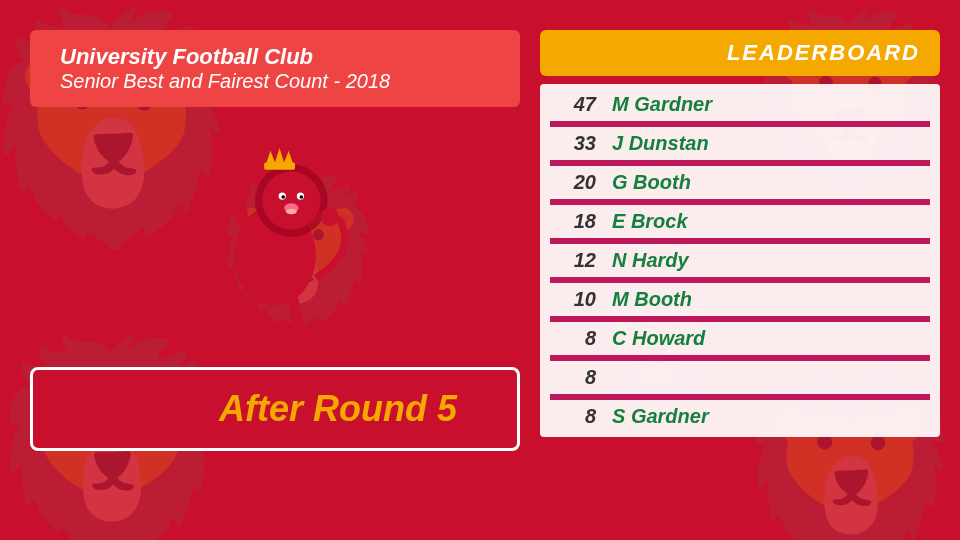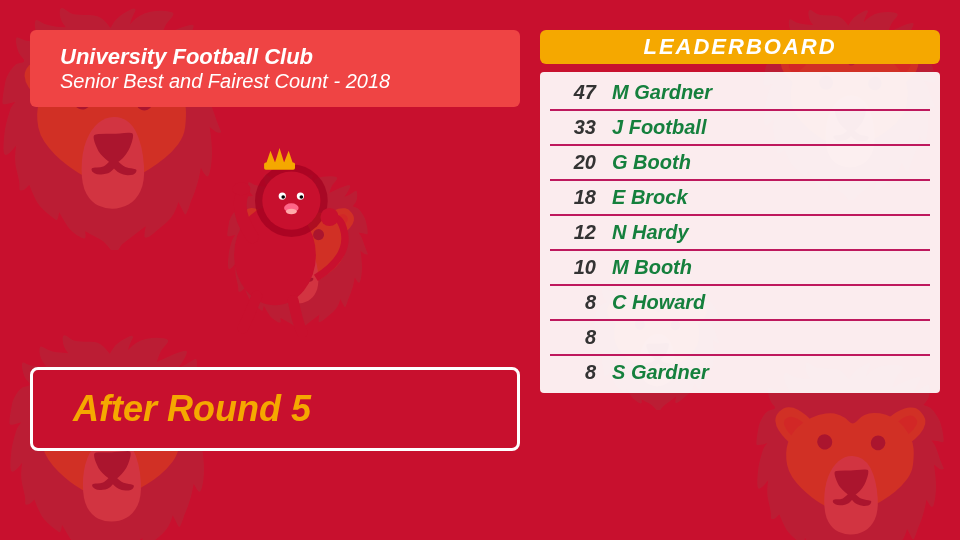--- a/index.html
+++ b/index.html
@@ -73,45 +73,45 @@
       align-items: center;
       width: 100%;
       flex: 1;
       padding: 10px 0;
     }
 
     .round-box {
       background-color: #c8102e;
       border: 3px solid #fff;
       border-radius: 8px;
-      padding: 18px 40px;
-      width: 100%;
-      text-align: left;
+      padding: 18px 60px;
+      width: 100%;
+      text-align: right;
     }
 
     .round-text {
       font-size: 36px;
       font-weight: bold;
       color: #f5a800;
       font-style: italic;
     }
 
     .right-panel {
       display: flex;
       flex-direction: column;
       flex: 1;
       gap: 0;
     }
 
     .leaderboard-header {
       background-color: #f5a800;
-      padding: 4px 20px;
+      padding: 10px 20px;
       border-radius: 6px;
       margin-bottom: 8px;
-      text-align: center;
+      text-align: right;
     }
 
     .leaderboard-title {
       font-size: 22px;
       font-weight: bold;
       color: #fff;
       letter-spacing: 2px;
       font-style: italic;
     }
 
@@ -120,21 +120,21 @@
       border-radius: 4px;
       overflow: hidden;
       padding: 4px 10px;
     }
 
     .leaderboard-row {
       display: flex;
       flex-direction: row;
       align-items: center;
       padding: 5px 10px;
-      border-bottom: 2px solid #be185d;
+      border-bottom: 6px solid #be185d;
     }
 
     .leaderboard-row:last-child {
       border-bottom: none;
     }
 
     .score {
       font-size: 20px;
       font-weight: bold;
       color: #333;
@@ -239,21 +239,21 @@
       <span class="leaderboard-title">LEADERBOARD</span>
     </div>
 
     <div class="leaderboard-table" id="leaderboard-rows">
     <div class="leaderboard-row">
           <span class="score">47</span>
           <span class="player-name">M Gardner</span>
         </div>
         <div class="leaderboard-row">
           <span class="score">33</span>
-          <span class="player-name">J Football</span>
+          <span class="player-name">J Dunstan</span>
         </div>
         <div class="leaderboard-row">
           <span class="score">20</span>
           <span class="player-name">G Booth</span>
         </div>
         <div class="leaderboard-row">
           <span class="score">18</span>
           <span class="player-name">E Brock</span>
         </div>
         <div class="leaderboard-row">

